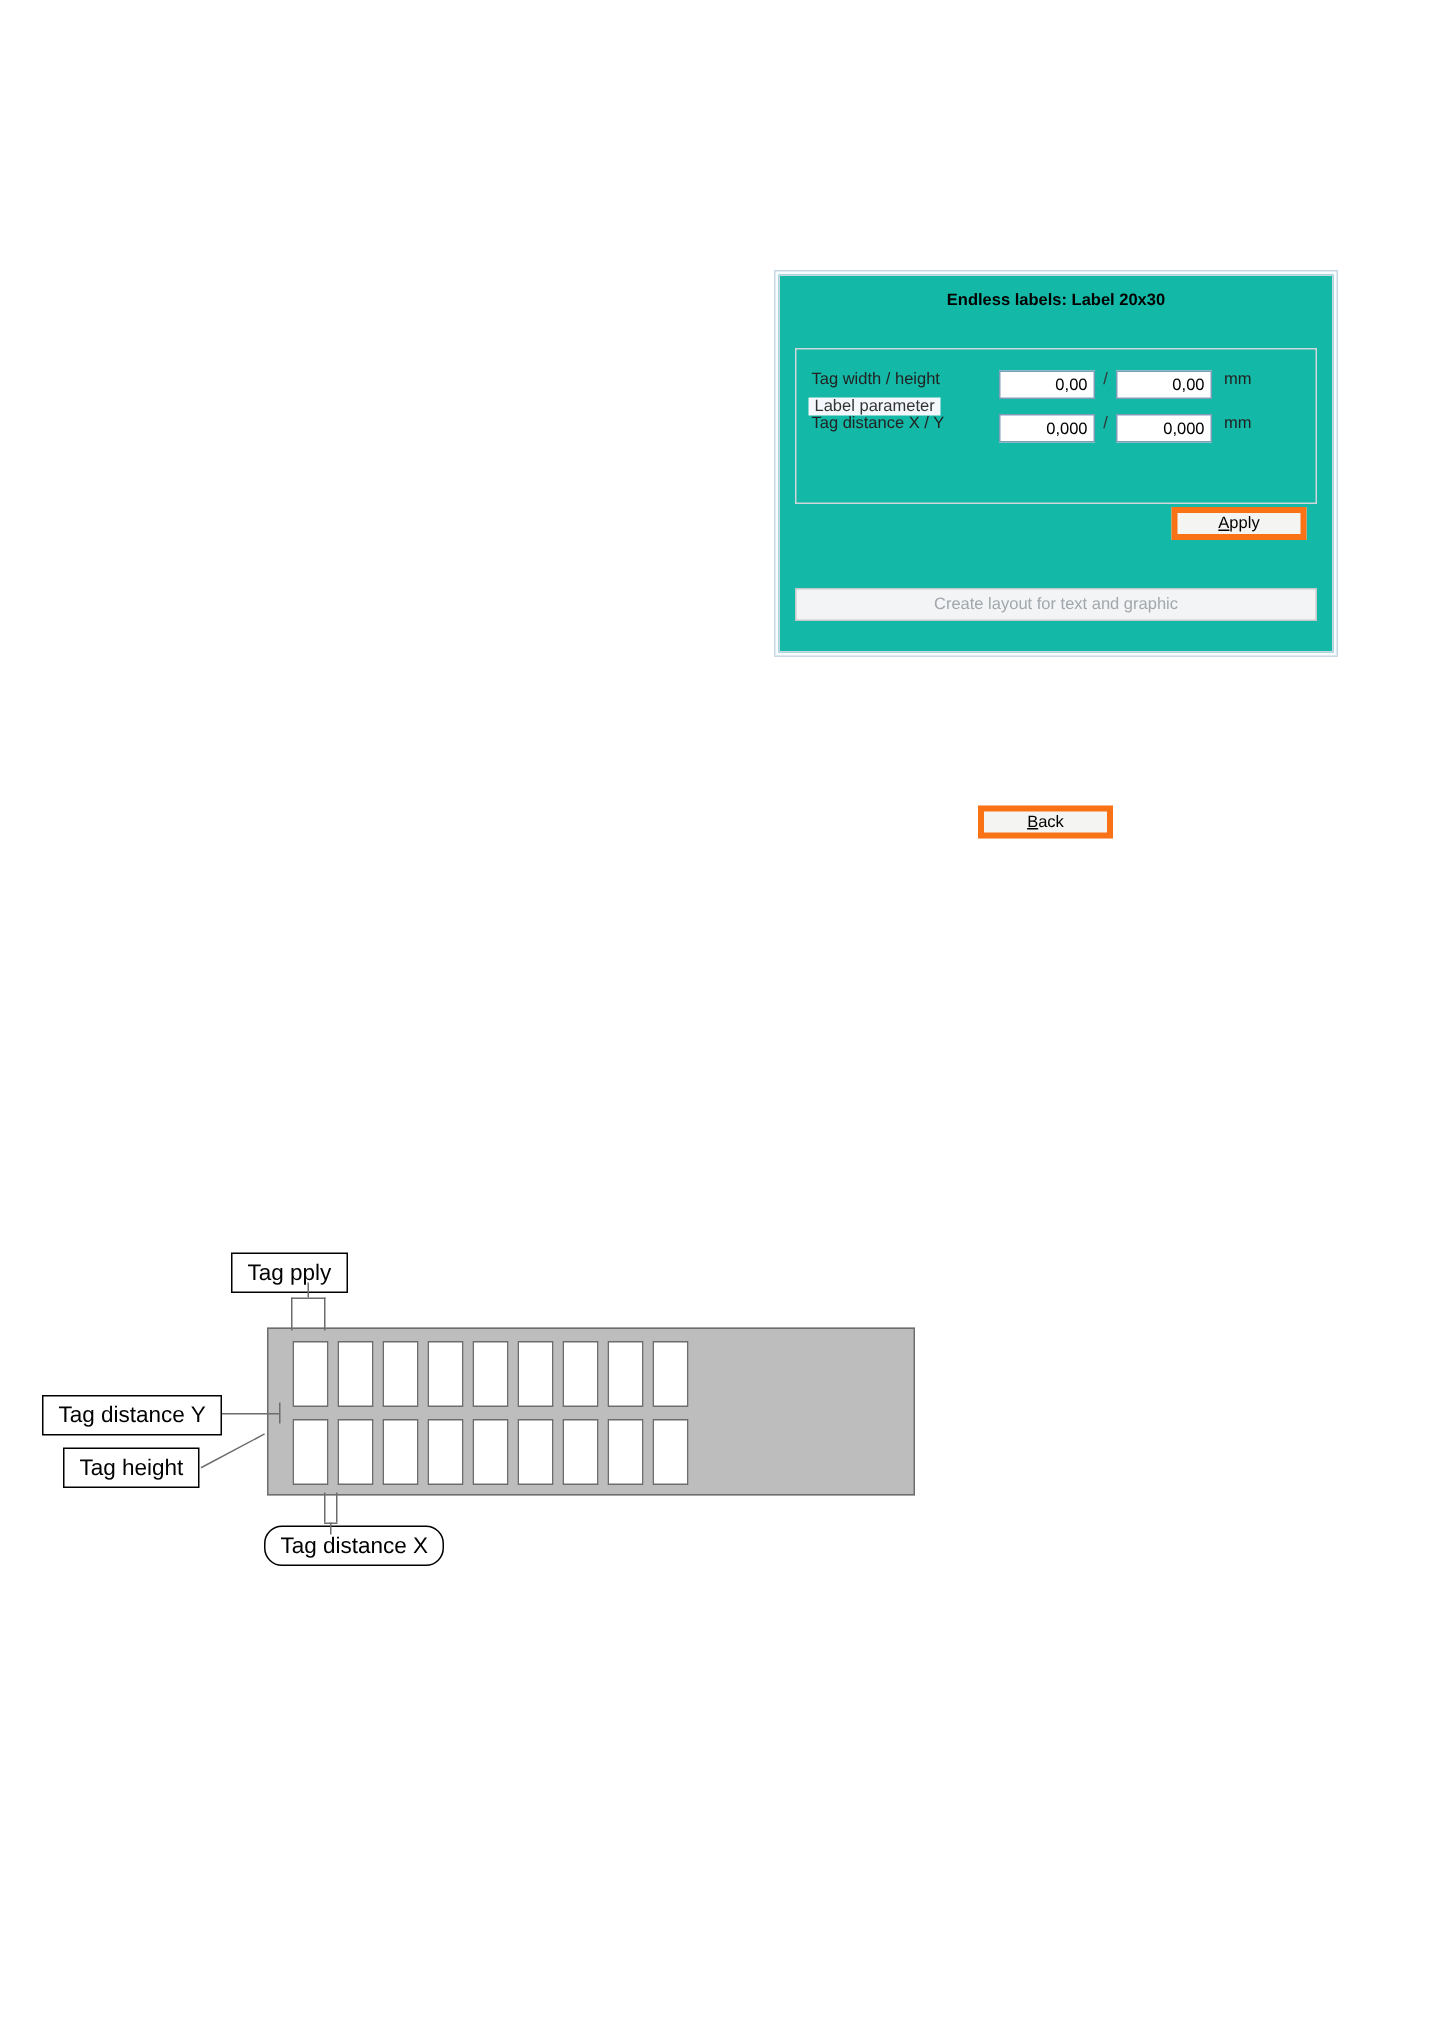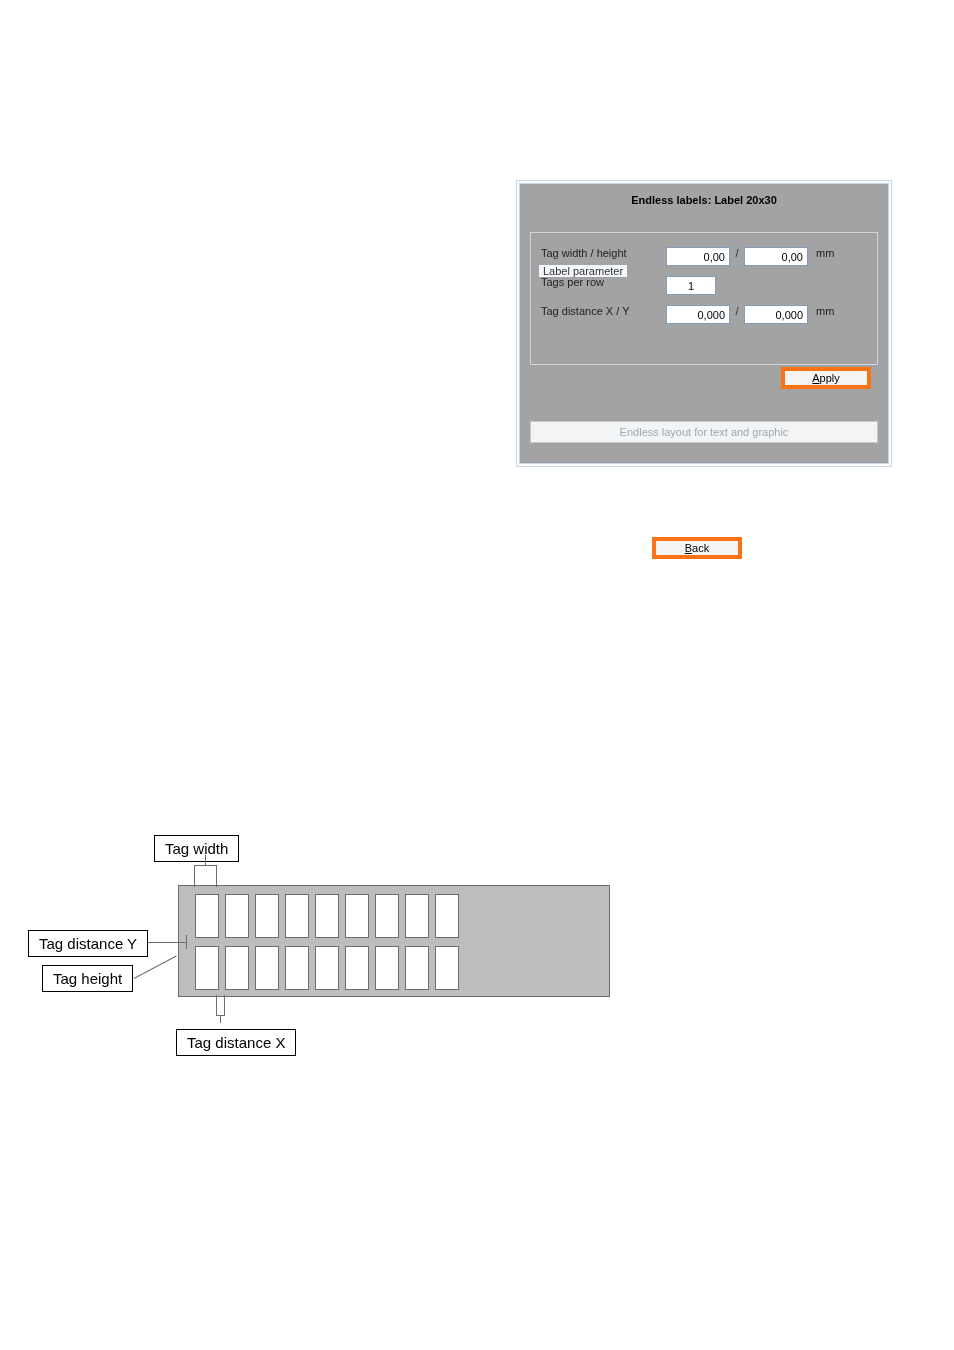--- a/index.html
+++ b/index.html
@@ -19,21 +19,21 @@
     position: absolute;
     left: 516px;
     top: 180px;
     width: 370px;
     border: 1px solid #c9d6e3;
     background: #fafcfe;
     padding: 2px;
   }
   .dialog-inner {
     border: 1px solid #c9d6e3;
-    background: #a3a3a3;
+    background: #14b8a6;
     padding-bottom: 10px;
   }
   .dialog-title {
     text-align: center;
     font-weight: bold;
     font-size: 11px;
     padding: 10px 0 26px 0;
   }
 
   .fieldset {
@@ -166,21 +166,21 @@
     position: absolute;
     border: 1px solid #000;
     background: #fff;
     padding: 4px 10px;
     font-size: 15px;
     white-space: nowrap;
   }
   .co-tw { left: 126px;  top: -10px; }
   .co-dy { left: 0px;    top: 85px; }
   .co-th { left: 14px;   top: 120px; }
-  .co-dx { left: 148px;  top: 184px; }
+  .co-dx { left: 148px;  top: 172px; border-radius: 12px; }
 
   
   .line {
     position: absolute;
     background: #6d6d6d;
   }
   
   .tw-v1   { left: 166px; top: 20px;  width: 1px; height: 22px; }
   .tw-v2   { left: 188px; top: 20px;  width: 1px; height: 22px; }
   .tw-h    { left: 166px; top: 20px;  width: 23px; height: 1px; }
@@ -211,40 +211,36 @@
       <div class="fieldset-legend">Label parameter</div>
 
       <div class="row">
         <div class="row-label">Tag width / height</div>
         <input class="txt" value="0,00" style="">
         <div class="sep">/</div>
         <input class="txt" value="0,00" style="">
         <div class="unit">mm</div>
       </div>
 
-      <div class="row">
-        <div class="row-label">Tags per row</div>
-        <input class="txt" style="width: 40px; text-align: center;" value="1">
-      </div>
 
       <div class="row">
         <div class="row-label">Tag distance  X / Y</div>
         <input class="txt" value="0,000" style="">
         <div class="sep">/</div>
         <input class="txt" value="0,000" style="">
         <div class="unit">mm</div>
       </div>
 
       <div class="apply-row">
         <button class="btn"><span class="ul">A</span><span>pply</span></button>
       </div>
     </div>
 
     <div class="create-row">
-      <button class="create-btn">Endless layout for text and graphic</button>
+      <button class="create-btn">Create layout for text and graphic</button>
     </div>
 
   </div>
 </div>
 
 <div class="back-row">
   <button class="btn"><span class="ul">B</span><span>ack</span></button>
 </div>
 
 <div class="diagram">
@@ -267,21 +263,21 @@
       <div class="tag"></div>
       <div class="tag"></div>
       <div class="tag"></div>
       <div class="tag"></div>
       <div class="tag"></div>
       <div class="tag"></div>
       <div class="tag"></div>
     </div>
   </div>
 
-  <div class="callout co-tw">Tag width</div>
+  <div class="callout co-tw">Tag pply</div>
   <div class="callout co-dy">Tag distance Y</div>
   <div class="callout co-th">Tag height</div>
   <div class="callout co-dx">Tag distance X</div>
 
   <div class="line tw-v1"></div>
   <div class="line tw-v2"></div>
   <div class="line tw-h"></div>
   <div class="line tw-stem"></div>
 
   <div class="line dx-v1"></div>

